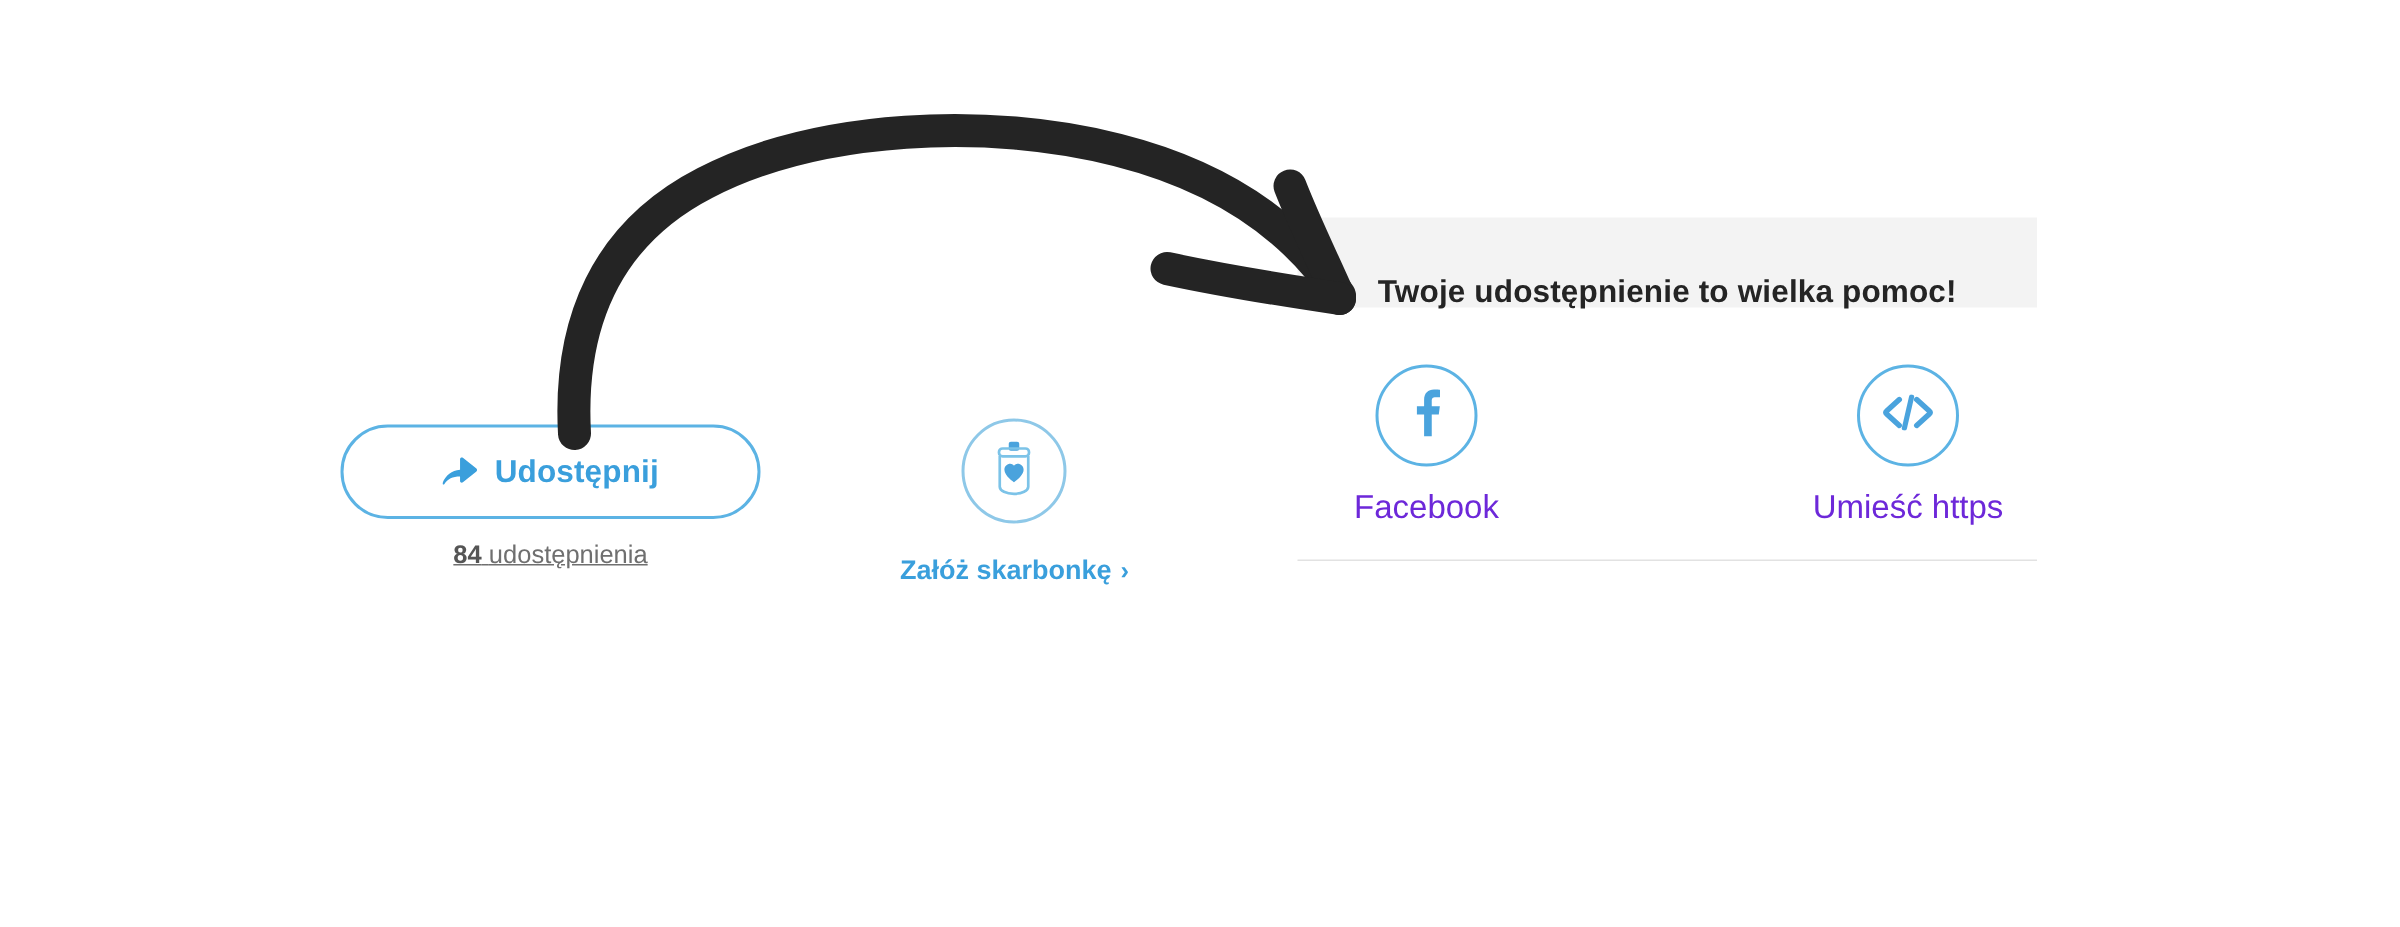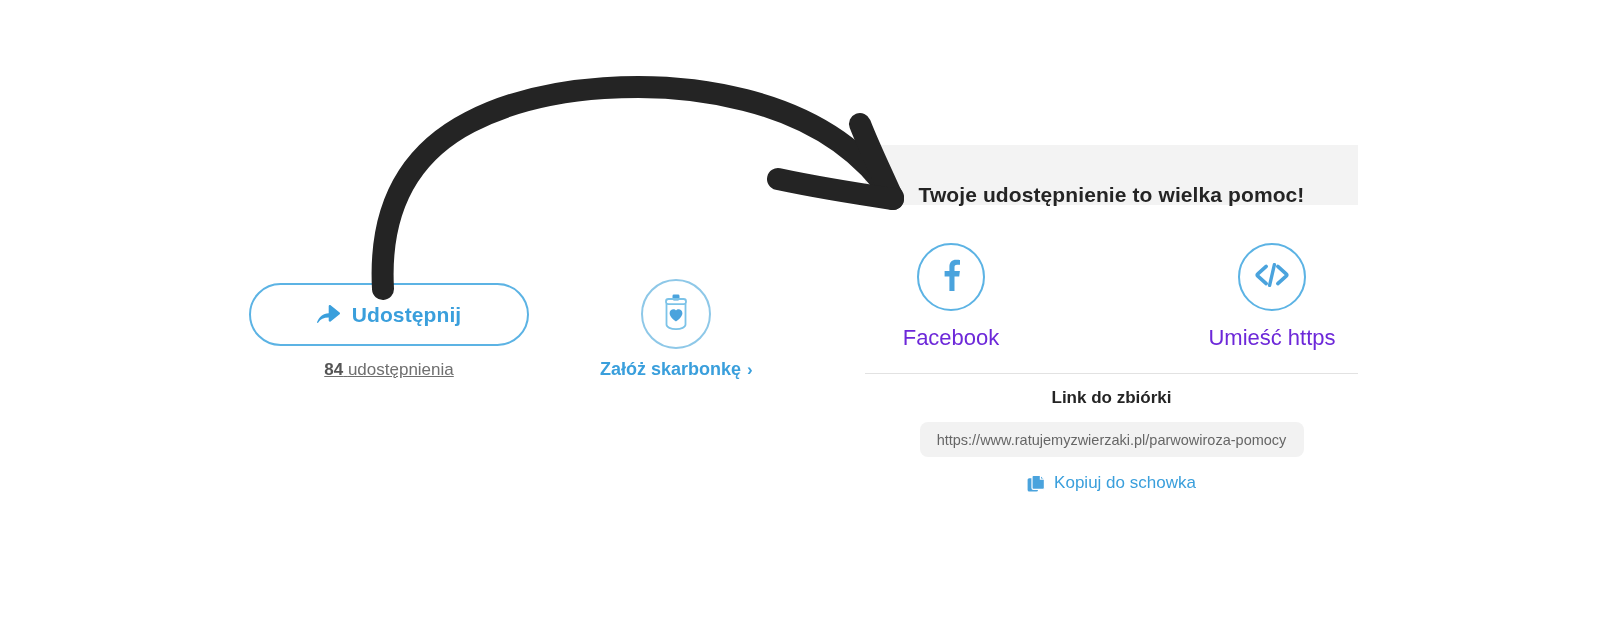--- a/index.html
+++ b/index.html
@@ -21,21 +21,21 @@
     position: absolute;
     left: 0; top: 0;
     width: 1600px; height: 618px;
     pointer-events: none;
     z-index: 5;
   }
 
   
   .share-cluster {
     position: absolute;
-    left: 249px;
+    left: 227px;
     top: 283px;
   }
   .share-button {
     width: 280px;
     height: 63px;
     box-sizing: border-box;
     border: 2px solid #5cb3e4;
     border-radius: 34px;
     background: #ffffff;
     display: flex;
@@ -84,21 +84,21 @@
     box-sizing: border-box;
     border: 2px solid #8ec8e8;
     border-radius: 50%;
     display: flex;
     align-items: center;
     justify-content: center;
     background: #ffffff;
     cursor: pointer;
   }
   .skarbonka-link {
-    margin-top: 10px;
+    margin-top: 21px;
     font-size: 18px;
     font-weight: bold;
     color: #3a9fdc;
     white-space: nowrap;
     cursor: pointer;
     display: flex;
     align-items: center;
     gap: 6px;
   }
   .skarbonka-chevron {
@@ -297,30 +297,14 @@
           </svg>
         </span>
       </div>
       <div class="social-label">Umieść https</div>
     </div>
 
   </div>
 
   <div class="panel-divider"></div>
 
-  <div class="link-section">
-    <div class="link-title">Link do zbiórki</div>
-    <div class="link-pill">https://www.ratujemyzwierzaki.pl/parwowiroza-pomocy</div>
-    <div class="copy-row">
-      <span class="copy-icon">
-        <svg width="18" height="19" viewBox="0 0 18 19">
-          <rect x="0.6" y="4.2" width="10.4" height="13.4" rx="1.6" fill="#4aa3dd"></rect>
-          <path d="M6.4 1.4 L13.6 1.4 L17.4 5.0 L17.4 14.0 C17.4 14.8 16.8 15.4 16.0 15.4
-                   L6.4 15.4 C5.6 15.4 5.0 14.8 5.0 14.0 L5.0 2.8
-                   C5.0 2.0 5.6 1.4 6.4 1.4 Z" fill="#4aa3dd" stroke="#ffffff" stroke-width="1.2"></path>
-          <path d="M13.4 1.6 L13.4 5.2 L17.2 5.2" fill="none" stroke="#ffffff" stroke-width="1.2"></path>
-        </svg>
-      </span>
-      <span class="copy-label">Kopiuj do schowka</span>
-    </div>
-  </div>
 
 </div>
 
 </body></html>

